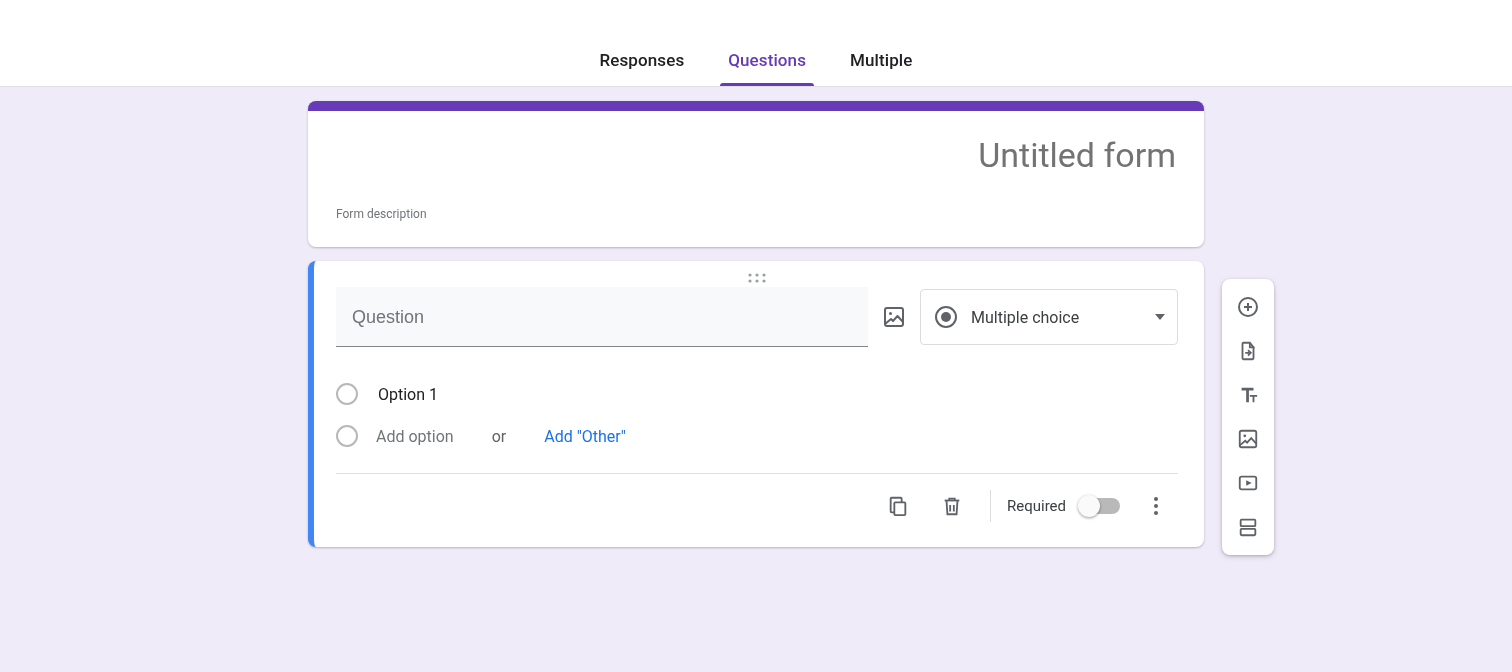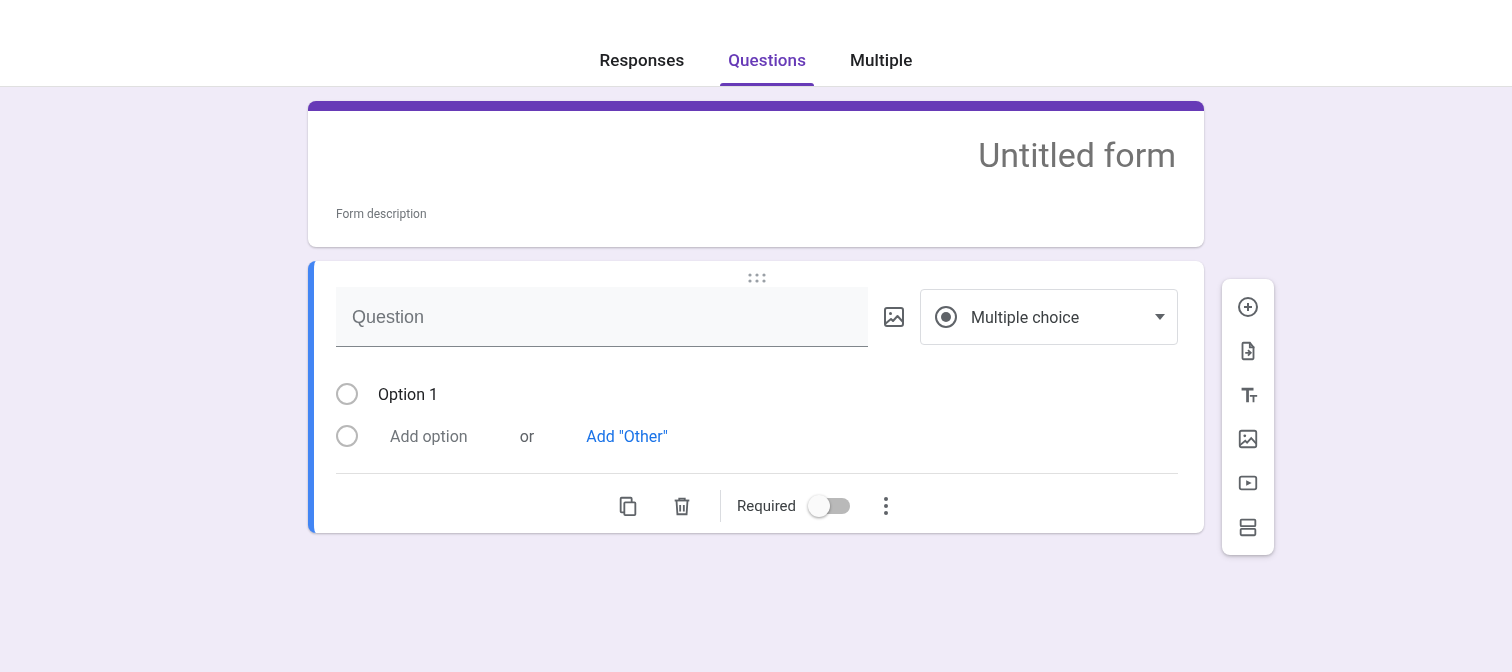--- a/index.html
+++ b/index.html
@@ -141,28 +141,28 @@
   .type-select .caret { color:#5f6368; }
   .option-row {
     display:flex; align-items:center; gap:20px;
     padding: 10px 0;
   }
   .radio-empty {
     width: 22px; height:22px; border:2px solid #b8b8b8; border-radius:50%;
     flex-shrink:0;
   }
   .option-label { font-size:16px; color:#202124; }
-  .add-row { padding: 10px 0 26px 0; display:flex; align-items:center; gap:32px;}
+  .add-row { padding: 10px 0 26px 0; display:flex; align-items:center; gap:18px;}
   .add-text { font-size:16px; color:#70757a; cursor:text; }
   .or-text { font-size:16px; color:#5f6368; margin: 0 20px; }
   .add-other { font-size:16px; color:#1a73e8; cursor:pointer; }
   .q-footer {
     border-top: 1px solid #e0e0e0;
-    display:flex; align-items:center; justify-content:center;
-    padding: 10px 0 5px 0; gap: 10px;
+    display:flex; align-items:center; justify-content:flex-end;
+    padding: 10px 0 19px 0; gap: 10px;
   }
   .icon-btn {
     width:44px; height:44px; display:flex;align-items:center;justify-content:center;
     color:#5f6368; cursor:pointer; border-radius:50%;
   }
   .sep { width:1px; height:32px; background:#dadce0; margin: 0 6px;}
   .req-label { font-size:15px; color:#3c4043; margin-right:4px;}
   .toggle {
     width:40px; height:16px; background:#b9b9b9; border-radius:10px; position:relative; cursor:pointer;
     margin-right: 4px;

